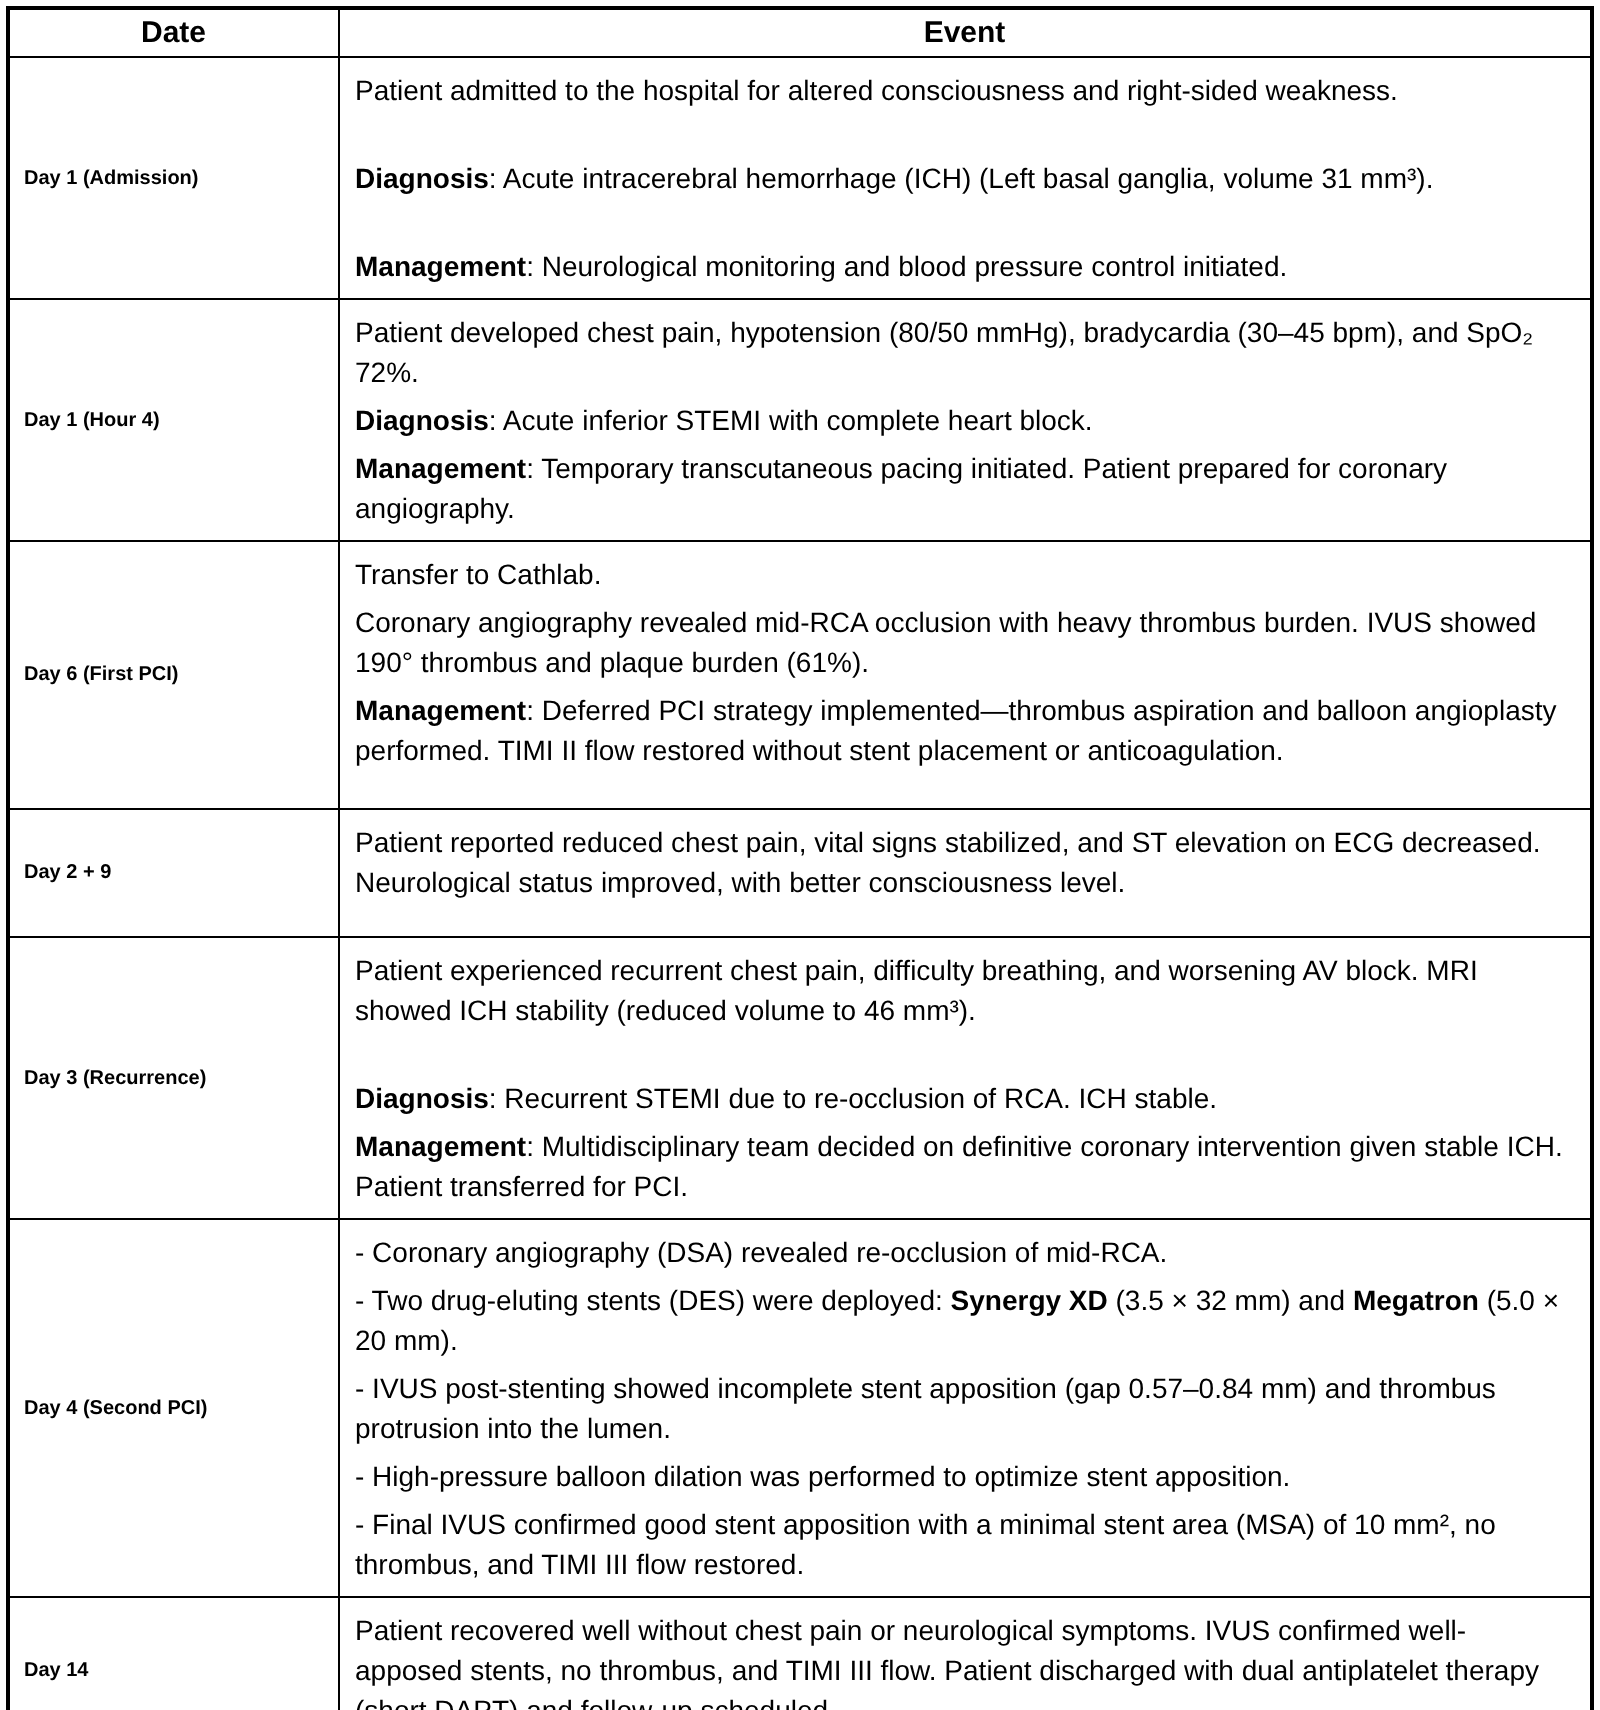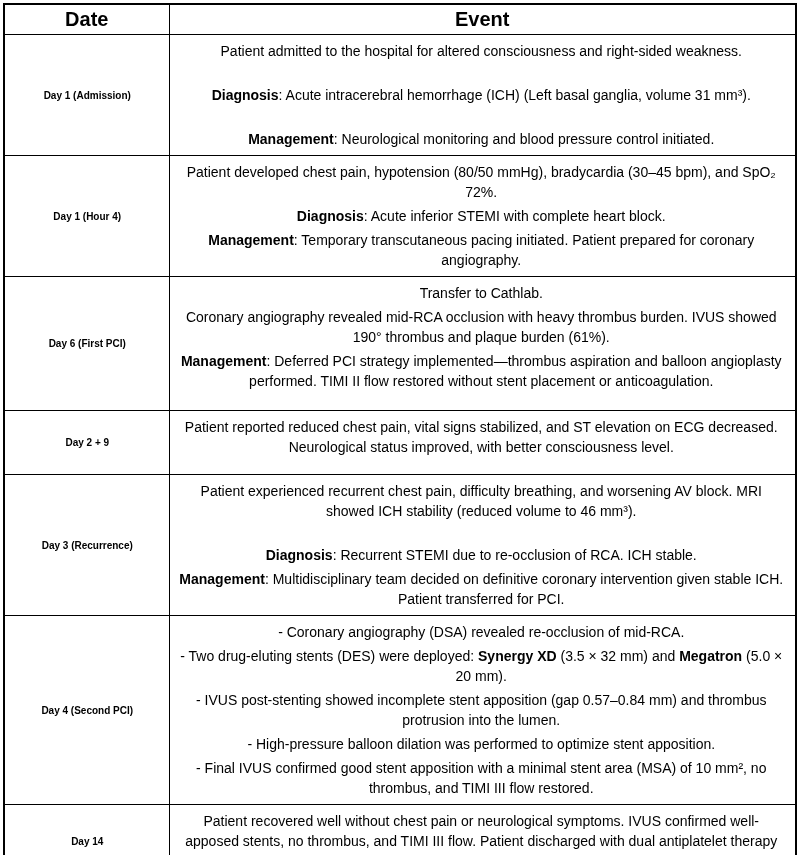--- a/index.html
+++ b/index.html
@@ -11,24 +11,24 @@
     font-family: "Liberation Sans", "DejaVu Sans", sans-serif;
   }
   .page { padding: 3px; }
 
   table.timeline {
     width: 794px;
     border-collapse: collapse;
     table-layout: fixed;
     border: 2px solid #000000;
   }
-  th, td { border: 1px solid #000000; text-align: center; }
+  th, td { border: 1px solid #000000; }
 
   th {
-    font-size: 20px;
+    font-size: 15px;
     font-weight: bold;
     text-align: center;
     padding: 3px 4px;
   }
 
   col.date-col  { width: 165px; }
   col.event-col { width: auto; }
 
   td { vertical-align: top; }
 

